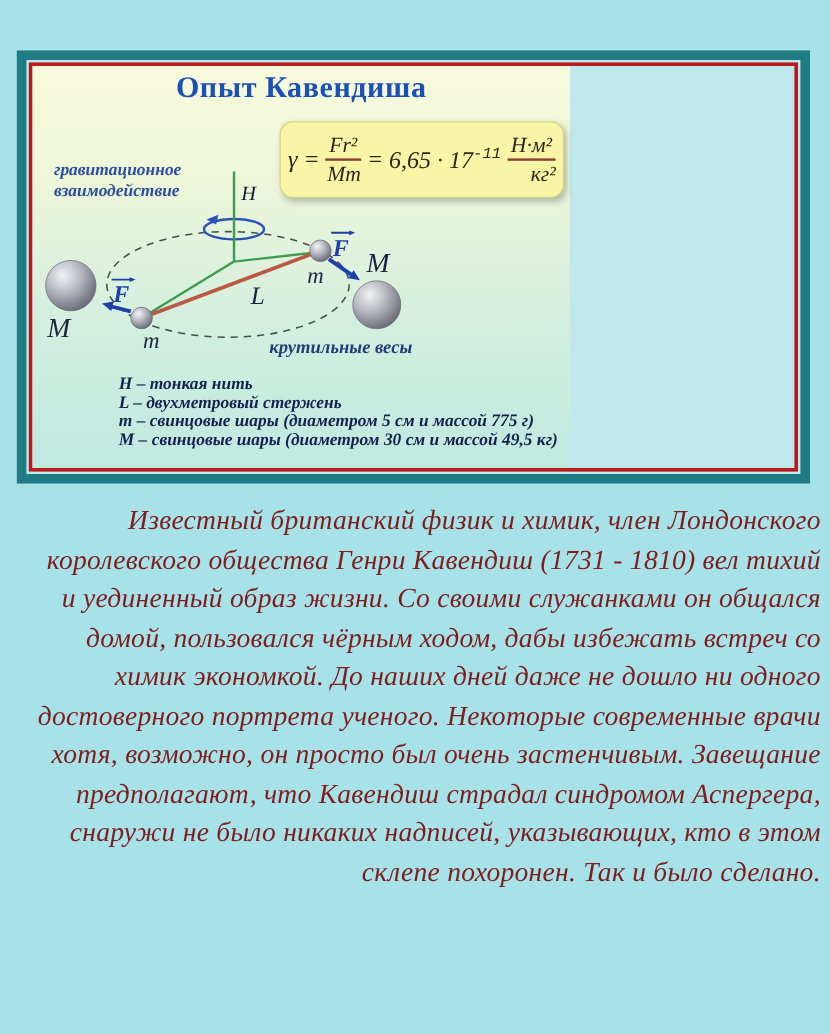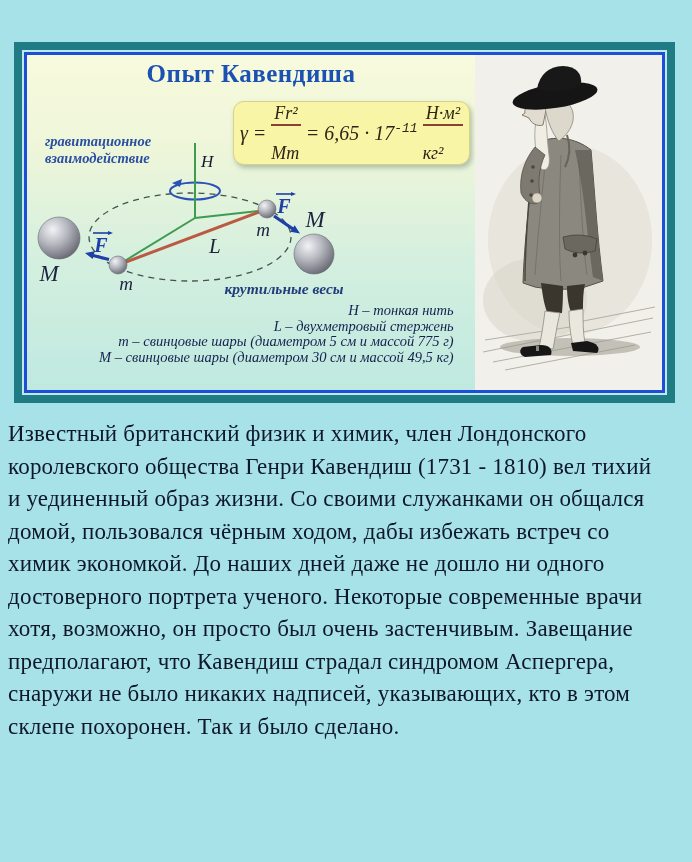--- a/index.html
+++ b/index.html
@@ -7,55 +7,54 @@
     width:692px;height:862px;position:relative;overflow:hidden;
     background:#a6e2e7;
     font-family:"Liberation Serif","DejaVu Serif",serif;
   }
   .frame{
     position:absolute;left:14px;top:42px;width:661px;height:361px;
     border:8px solid #1f7c84;background:#bfe9ec;box-sizing:border-box;
   }
   .frame-inner{
     position:absolute;left:2px;top:2px;right:2px;bottom:2px;
-    border:3px solid #1d4ed8;display:flex;overflow:hidden;
+    border:3px solid #b91c1c;display:flex;overflow:hidden;flex-direction:column;
   }
   .panel-left{
     width:448px;height:100%;position:relative;flex:0 0 auto;
     background:linear-gradient(180deg,#f8fadd 0%,#eef6d9 28%,#d4efdf 62%,#bfe9e0 100%);
   }
   .panel-right{
     flex:1;position:relative;background:#f2f0ea;overflow:hidden;
   }
   .panel-title{
     position:absolute;top:5px;left:0;width:100%;text-align:center;
     font-size:25px;font-weight:bold;color:#1a51b2;letter-spacing:.5px;
   }
   .formula-box{
     position:absolute;left:206px;top:46px;width:237px;height:64px;
     background:#f8f5a6;border:1px solid #d9d28a;border-radius:11px;
     box-shadow:2px 3px 5px rgba(60,90,80,.35);
     display:flex;align-items:center;justify-content:center;gap:5px;
     font-style:italic;font-size:20px;color:#2e2517;box-sizing:border-box;
   }
-  .frac{display:inline-flex;flex-direction:column;text-align:left;font-size:18px;line-height:1.05;}
+  .frac{display:inline-flex;flex-direction:column;text-align:right;font-size:18px;line-height:1.05;}
   .frac .num{border-bottom:2px solid #8a4032;padding:0 3px 1px 3px;}
-  .frac .den{padding-top:18px;}
+  .frac .den{padding-top:2px;}
   .formula-const sup{font-size:13px;font-family:Liberation Mono, monospace;}
   .diagram-svg{position:absolute;left:0;top:0;width:448px;height:335px;}
   .legend{
-    position:absolute;left:72px;top:248px;
-    font-size:14.5px;font-weight:normal;font-style:italic;color:#14214f;
+    position:absolute;left:72px;top:258px;
+    font-size:14.5px;font-weight:bold;font-style:italic;color:#14214f;
     line-height:15.6px;
-    text-align:right;
   }
   .body-text{
     position:absolute;left:8px;right:8px;top:418px;
-    font-size:23px;line-height:32.5px;color:#0f172a;
-    text-align:left;letter-spacing:.2px;
+    font-style:italic;font-size:23px;line-height:32.5px;color:#7f1d1d;
+    text-align:right;letter-spacing:.2px;
   }
   svg text{font-family:"Liberation Serif","DejaVu Serif",serif;}
 </style>
 </head>
 <body>
 
 <div class="frame">
   <div class="frame-inner">
 
     <div class="panel-left">

